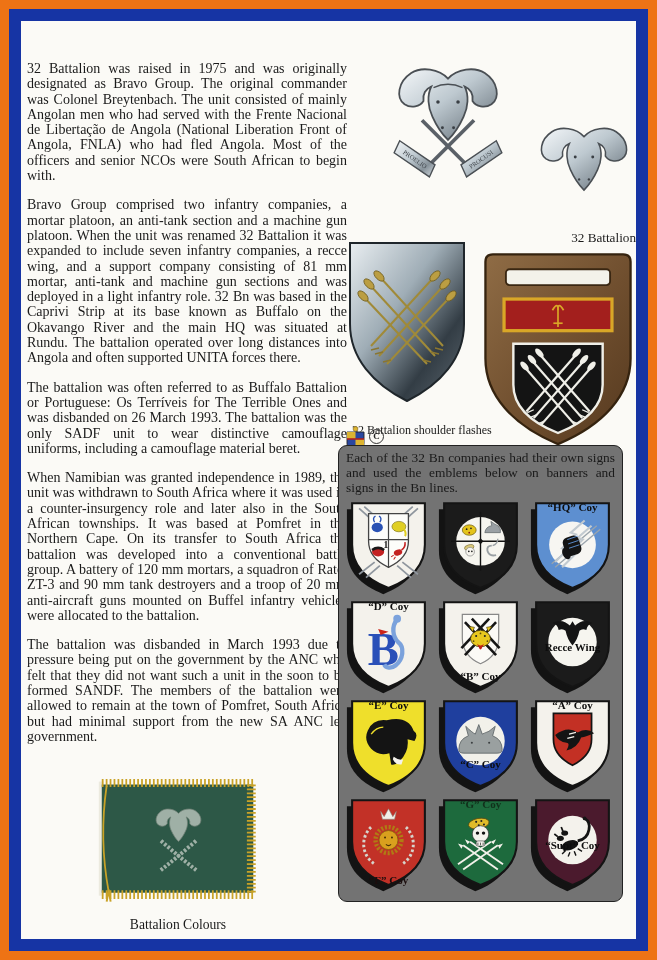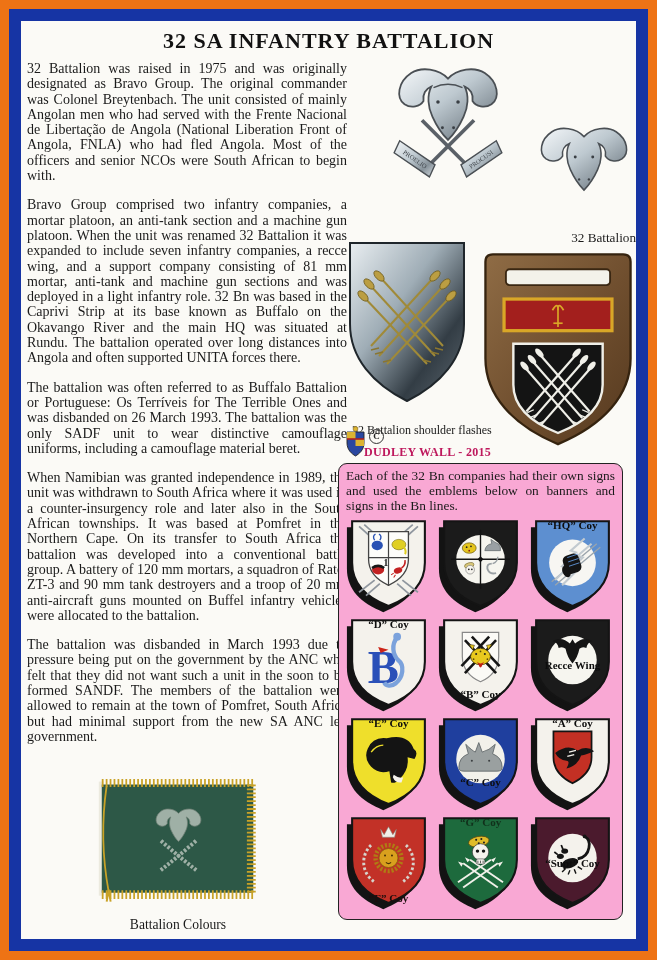--- a/index.html
+++ b/index.html
@@ -17,41 +17,40 @@
   .badge-caption{position:absolute;bottom:0;left:0;right:0;text-align:right;font-size:13.2px;line-height:15px;}
   
   .flash-silver{position:absolute;left:322px;top:217px;width:128px;height:170px;}
   .flash-brown{position:absolute;left:457px;top:220px;width:160px;height:224px;}
   .flash-caption{position:absolute;left:331px;top:402px;width:220px;font-size:12px;}
   .crest{position:absolute;left:324px;top:405px;width:21px;height:32px;}
   .csym{position:absolute;left:348px;top:408px;width:13px;height:13px;border:1.2px solid #333;border-radius:50%;
         text-align:center;font:bold 9px/13px "Liberation Serif",serif;color:#222;}
   .cname{position:absolute;left:343px;top:424px;font:bold 12px "Liberation Serif",serif;color:#be185d;letter-spacing:.3px;}
   
-  .companies-box{position:absolute;left:317px;top:442px;width:285px;height:457px;border:1.5px solid #222;
-                 border-radius:9px;background:#f9a8d4;box-sizing:border-box;overflow:hidden;}
+  .companies-box{position:absolute;left:317px;top:424px;width:285px;height:457px;border:1.5px solid #222;
+                 border-radius:9px;background:#737373;box-sizing:border-box;overflow:hidden;}
   .intro{margin:0;padding:4px 7px 1px 7px;font-size:13.4px;line-height:15px;text-align:justify;}
   .grid{display:grid;grid-template-columns:repeat(3,1fr);gap:2px 3px;padding:2px 5px 4px 5px;}
   .cell{position:relative;height:97px;}
   .cell svg{position:absolute;inset:0;width:100%;height:100%;}
   .coy-label{position:absolute;left:0;right:0;text-align:center;font:bold 11px "Liberation Serif",serif;color:#0d0d0d;}
   .pos-top{top:3px;} .pos-bottom{bottom:12px;} .pos-mid{top:44px;} .pos-lowmid{top:62px;} .pos-low{bottom:6px;}
   .lab-green{color:#11301b;} .lab-dark{color:#1b0d0d;}
   
   .flag-block{position:absolute;left:67px;top:758px;width:182px;height:134px;}
   .flag-caption{position:absolute;left:47px;top:896px;width:220px;text-align:center;font-size:13.6px;}
 </style>
 </head>
 <body>
 
 <div class="page">
   <div class="blue"></div>
   <div class="paper">
 
-    <h1 class="title">32 SA INFANTRY BATTALION</h1>
 
     <div class="col-text">
       <p>32 Battalion was raised in 1975 and was originally designated as Bravo Group.  The original commander was Colonel Breytenbach.  The unit consisted of mainly Angolan men who had served with the Frente Nacional de Libertação de Angola (National Liberation Front of Angola, FNLA) who had fled Angola.  Most of the officers and senior NCOs were South African to begin with.</p>
       <p>Bravo Group comprised two infantry companies, a mortar platoon, an anti-tank section and a machine gun platoon.  When the unit was renamed 32 Battalion it was expanded to include seven infantry companies, a recce wing, and a support company consisting of 81 mm mortar, anti-tank and machine gun sections and was deployed in a light infantry role.  32 Bn was based in the Caprivi Strip at its base known as Buffalo on the Okavango River and the main HQ was situated at Rundu.  The battalion operated over long distances into Angola and often supported UNITA forces there.</p>
       <p>The battalion was often referred to as Buffalo Battalion or Portuguese: Os Terríveis for The Terrible Ones and was disbanded on 26 March 1993.  The battalion was the only SADF unit to wear distinctive camouflage uniforms, including a camouflage material beret.</p>
       <p>When Namibian was granted independence in 1989, the unit was withdrawn to South Africa where it was used in a counter-insurgency role and later also in the South African townships. It was based at Pomfret in the Northern Cape.  On its transfer to South Africa the battalion was developed into a conventional battle group. A battery of 120 mm mortars, a squadron of Ratel ZT-3 and 90 mm tank destroyers and a troop of 20 mm anti-aircraft guns mounted on Buffel infantry vehicles were allocated to the battalion.</p>
       <p>The battalion was disbanded in March 1993 due to pressure being put on the government by the ANC who felt that they did not want such a unit in the soon to be formed SANDF.  The members of the battalion were allowed to remain at the town of Pomfret, South Africa but had minimal support from the new SA ANC led government.</p>
     </div>
 
     <div class="badges">

